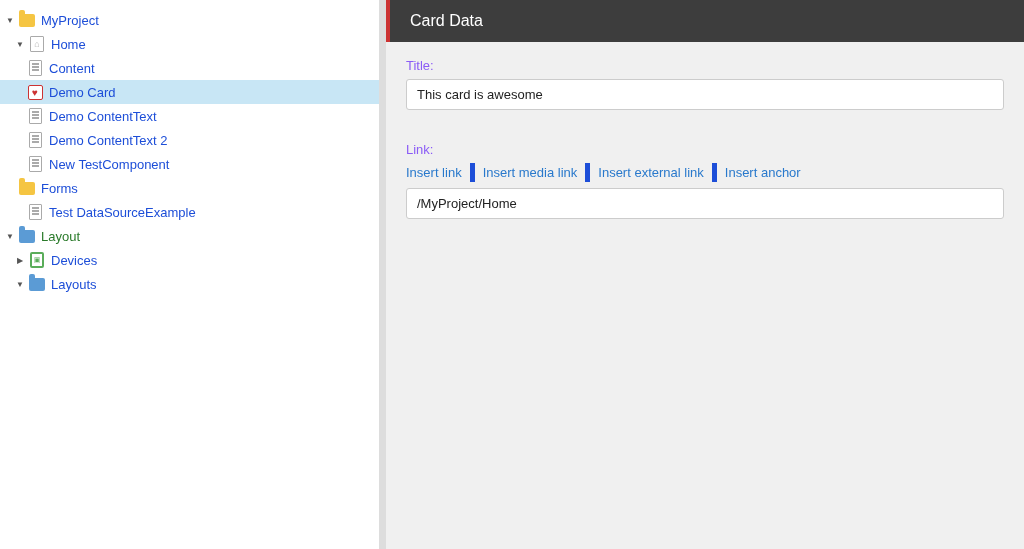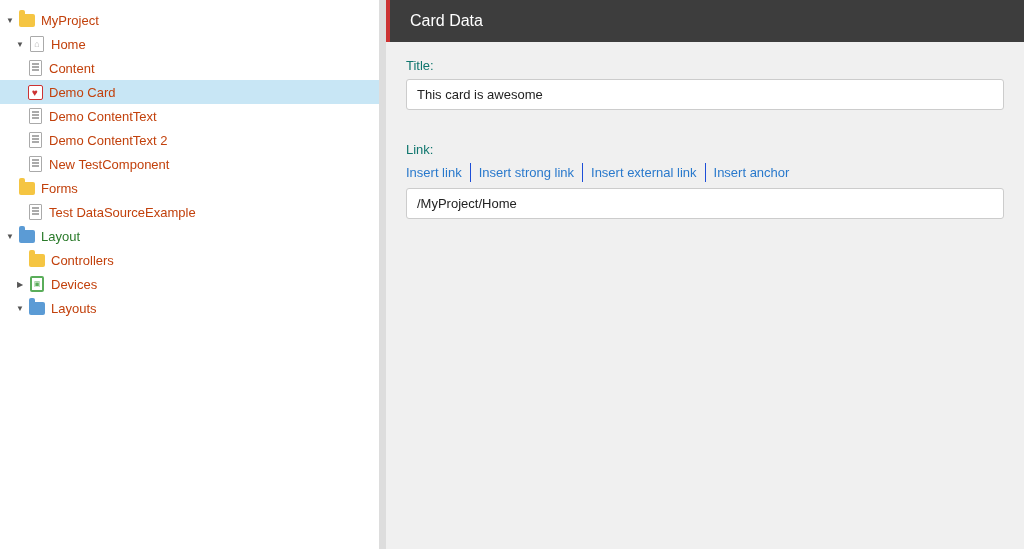--- a/index.html
+++ b/index.html
@@ -44,21 +44,21 @@
       height: 18px;
       margin-right: 4px;
       display: inline-flex;
       align-items: center;
       justify-content: center;
       font-size: 12px;
       flex-shrink: 0;
     }
     .tree-item .label {
       font-size: 13px;
-      color: #c2410c;
+      color: #1d4ed8;
     }
     .tree-item .label.green { color: #2a7a2a; font-weight: 500; }
     .indent1 { padding-left: 14px; }
     .indent2 { padding-left: 12px; }
 
     
     .sidebar::-webkit-scrollbar { width: 6px; }
     .sidebar::-webkit-scrollbar-track { background: #f0f0f0; }
     .sidebar::-webkit-scrollbar-thumb { background: #bbb; border-radius: 3px; }
 
@@ -92,21 +92,21 @@
 
     .card-body {
       padding: 16px 20px;
       display: flex;
       flex-direction: column;
       gap: 16px;
     }
 
     .field-label {
       font-size: 13px;
-      color: #0f766e;
+      color: #8b5cf6;
       margin-bottom: 6px;
     }
 
     .field-input {
       width: 100%;
       padding: 7px 10px;
       border: 1px solid #ccc;
       border-radius: 3px;
       background: #fff;
       font-size: 13px;
@@ -136,21 +136,21 @@
       background: none;
       border: none;
       color: #2979cc;
       font-size: 13px;
       cursor: pointer;
       padding: 2px 8px;
       text-decoration: none;
     }
     .link-action-btn:first-child { padding-left: 0; }
     .link-action-btn:not(:last-child) {
-      border-right: 1px solid #1d4ed8;
+      border-right: 5px solid #1d4ed8;
     }
   </style>
 </head>
 <body>
 
 <div class="sidebar">
   <div id="tree-container">
       <div class="tree-item indent0">
         <span class="arrow" style="width: 12px; font-size: 8px; color: rgb(85, 85, 85); display: inline-block; text-align: center; flex-shrink: 0; margin-right: 2px;">▼</span>
         <span class="icon" style="display: inline-flex; align-items: center; margin-right: 5px; flex-shrink: 0;">
@@ -239,29 +239,20 @@
         <span class="label">Test DataSourceExample</span>
       </div>
       <div class="tree-item indent0">
         <span class="arrow" style="width: 12px; font-size: 8px; color: rgb(85, 85, 85); display: inline-block; text-align: center; flex-shrink: 0; margin-right: 2px;">▼</span>
         <span class="icon" style="display: inline-flex; align-items: center; margin-right: 5px; flex-shrink: 0;">
           <span style="display:inline-block;width:16px;height:13px;background:#5b9bd5;border-radius:0 2px 2px 2px;position:relative;margin-top:1px;">
         <span style="position:absolute;top:-4px;left:0;width:6px;height:4px;background:#5b9bd5;border-radius:2px 2px 0 0;"></span>
       </span>
         </span>
         <span class="label green">Layout</span>
-      </div>
-      <div class="tree-item indent1">
-        <span class="arrow" style="width: 12px; font-size: 8px; color: rgb(85, 85, 85); display: inline-block; text-align: center; flex-shrink: 0; margin-right: 2px;"></span>
-        <span class="icon" style="display: inline-flex; align-items: center; margin-right: 5px; flex-shrink: 0;">
-          <span style="display:inline-block;width:16px;height:13px;background:#f5c542;border-radius:0 2px 2px 2px;position:relative;margin-top:1px;">
-        <span style="position:absolute;top:-4px;left:0;width:6px;height:4px;background:#f5c542;border-radius:2px 2px 0 0;"></span>
-      </span>
-        </span>
-        <span class="label">Controllers</span>
       </div>
       <div class="tree-item indent1">
         <span class="arrow" style="width: 12px; font-size: 8px; color: rgb(85, 85, 85); display: inline-block; text-align: center; flex-shrink: 0; margin-right: 2px;">▶</span>
         <span class="icon" style="display: inline-flex; align-items: center; margin-right: 5px; flex-shrink: 0;">
           <span style="display:inline-flex;align-items:center;justify-content:center;width:14px;height:16px;border:2px solid #5aad5a;border-radius:2px;font-size:7px;color:#5aad5a;">▣</span>
         </span>
         <span class="label">Devices</span>
       </div>
       <div class="tree-item indent1">
         <span class="arrow" style="width: 12px; font-size: 8px; color: rgb(85, 85, 85); display: inline-block; text-align: center; flex-shrink: 0; margin-right: 2px;">▼</span>
@@ -288,21 +279,21 @@
       <input class="field-input" type="text" value="This card is awesome" style="">
     </div>
 
     <div>
     </div>
 
     <div>
       <div class="field-label">Link:</div>
       <div class="link-actions" id="link-actions-container">
           <button class="link-action-btn">Insert link</button>
-          <button class="link-action-btn">Insert strong link</button>
+          <button class="link-action-btn">Insert media link</button>
           <button class="link-action-btn">Insert external link</button>
           <button class="link-action-btn">Insert anchor</button>
         </div>
       <input class="field-input" type="text" value="/MyProject/Home" style="">
     </div>
 
   </div>
 </div>
 
 </body></html>

